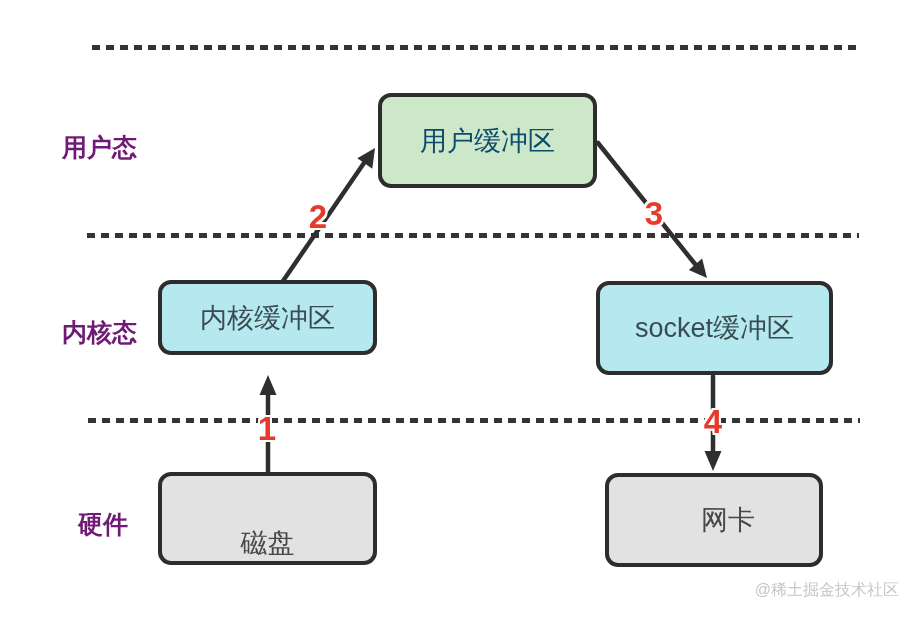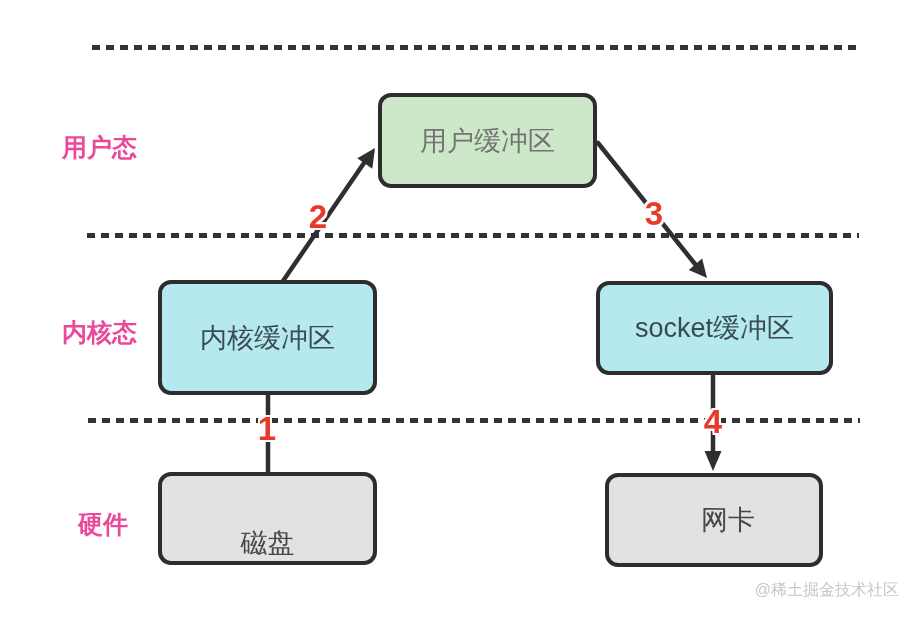--- a/index.html
+++ b/index.html
@@ -19,46 +19,46 @@
     z-index: 1;
   }
   #boundary-top    { left: 92px; top: 45px;  width: 770px; }
   #boundary-middle { left: 87px; top: 233px; width: 772px; }
   #boundary-bottom { left: 88px; top: 418px; width: 772px; }
 
   .layer-label {
     position: absolute;
     font-size: 25px;
     font-weight: 700;
-    color: #ec4899;
+    color: #701a75;
     z-index: 3;
     white-space: nowrap;
   }
   #layer-label-user   { left: 62px; top: 131px; }
   #layer-label-kernel { left: 62px; top: 316px; }
   #layer-label-hw     { left: 78px; top: 508px; }
 
   .node {
     position: absolute;
     box-sizing: border-box;
     border: 4px solid #2d2d2d;
     border-radius: 13px;
     display: flex;
     align-items: center;
     justify-content: center;
     font-size: 27px;
     z-index: 3;
     white-space: nowrap;
   }
-  .node-user     { background: #cde8c8; color: #737373; }
+  .node-user     { background: #cde8c8; color: #0c4a6e; }
   .node-kernel   { background: #b5e9ef; color: #3a4c52; }
   .node-hardware { background: #e2e2e2; color: #474747; }
 
   #node-user-buffer   { left: 378px; top: 93px;  width: 219px; height: 95px; }
-  #node-kernel-buffer { left: 158px; top: 280px; width: 219px; height: 115px; }
+  #node-kernel-buffer { left: 158px; top: 280px; width: 219px; height: 75px; }
   #node-socket-buffer { left: 596px; top: 281px; width: 237px; height: 94px; }
   #node-disk          { left: 158px; top: 472px; width: 219px; height: 93px; align-items: flex-end; }
   #node-nic           { left: 605px; top: 473px; width: 218px; height: 94px; padding-left: 28px; }
 
   #arrow-layer {
     position: absolute;
     left: 0; top: 0;
     width: 916px; height: 618px;
     z-index: 2;
   }

